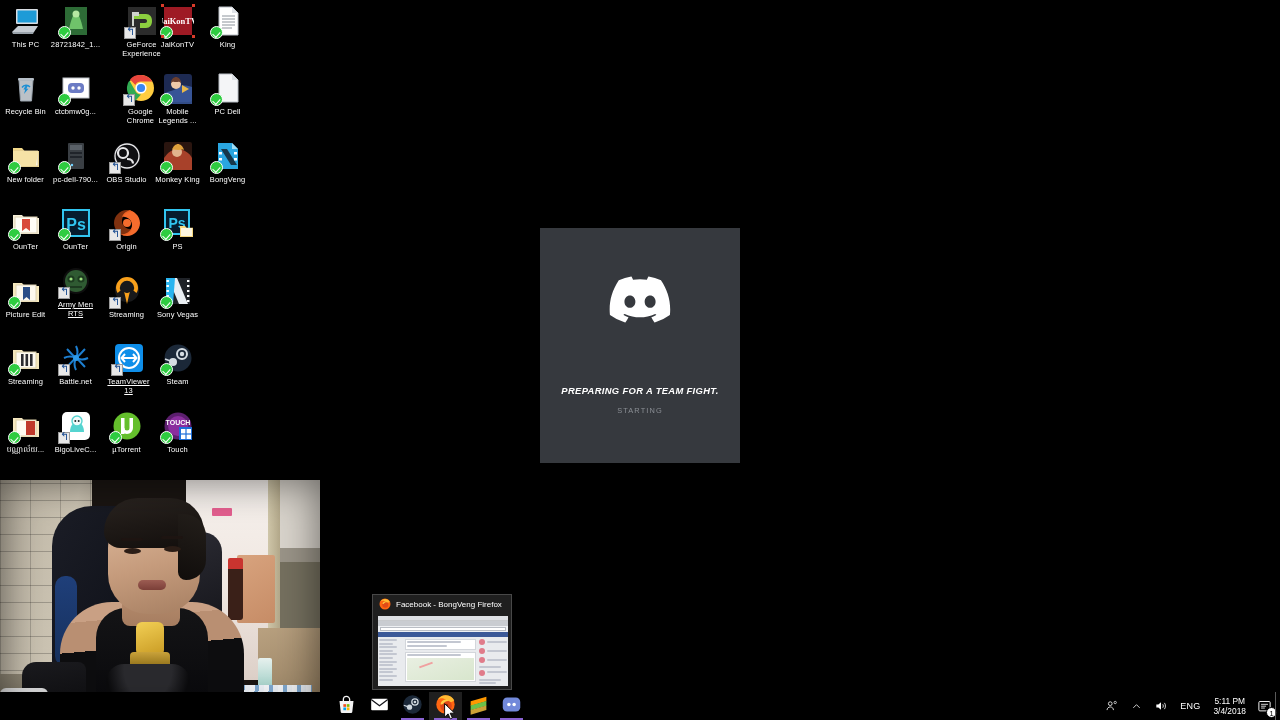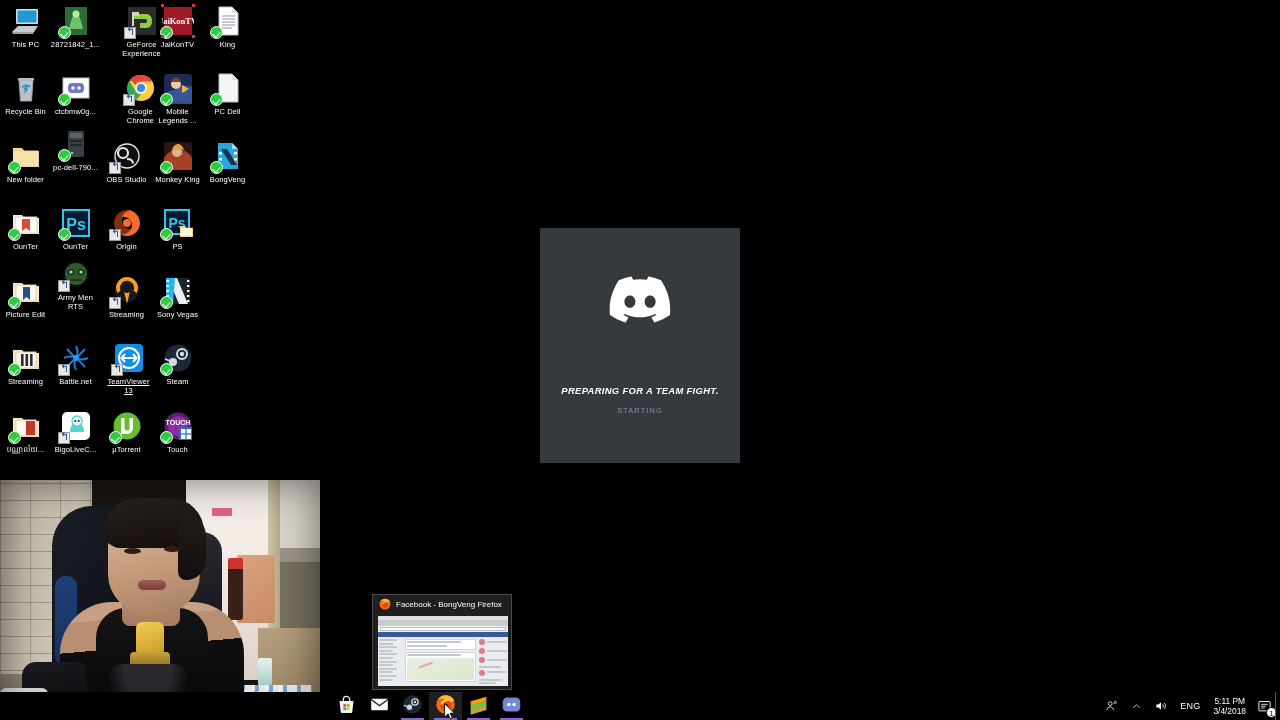--- a/index.html
+++ b/index.html
@@ -495,21 +495,21 @@
         <div class="glyph-wrap">
           <svg class="glyph" viewBox="0 0 32 32" aria-hidden="true">
             <path d="M3 8h9l2.5 3H29v16H3z" fill="#f3d98a"></path>
             <path d="M4 11h24v15H4z" fill="#fdfaf0" stroke="#d8c79a"></path>
             <path d="M3 11h25l-2 15H3z" fill="#f5e2a6"></path>
           </svg>
           <div class="badge-check"></div>
         </div>
         <div class="label">New folder</div>
       </div>
-      <div class="desk-icon" style="left: 50px; top: 128px;">
+      <div class="desk-icon" style="left: 50px; top: 140px;">
         <div class="glyph-wrap">
           <svg class="glyph" viewBox="0 0 32 32" aria-hidden="true">
             <rect x="8" y="3" width="16" height="26" rx="1" fill="#3a3f44"></rect>
             <rect x="10" y="5" width="12" height="5" fill="#5a6168"></rect>
             <rect x="10" y="12" width="12" height="2" fill="#20242a"></rect>
             <rect x="10" y="16" width="12" height="2" fill="#20242a"></rect>
             <circle cx="12" cy="25" r="1.2" fill="#6fd0ff"></circle>
           </svg>
           <div class="badge-check"></div>
         </div>
@@ -602,21 +602,21 @@
         <div class="glyph-wrap">
           <svg class="glyph" viewBox="0 0 32 32" aria-hidden="true">
             <path d="M3 8h9l2.5 3H29v16H3z" fill="#f6e9bd"></path>
             <rect x="6" y="10" width="20" height="16" fill="#fdf9ee" stroke="#ddd2b4"></rect>
             <path d="M13 12h7v13l-3.5-3-3.5 3z" fill="#2b4e86"></path>
           </svg>
           <div class="badge-check"></div>
         </div>
         <div class="label">Picture Edit</div>
       </div>
-      <div class="desk-icon" style="left: 50px; top: 258px;">
+      <div class="desk-icon" style="left: 50px; top: 265px; text-decoration: underline;">
         <div class="glyph-wrap">
           <svg class="glyph" viewBox="0 0 32 32" aria-hidden="true">
             <circle cx="16" cy="16" r="13" fill="#0e0e0e"></circle>
             <circle cx="16" cy="16" r="11" fill="#2f5a32"></circle>
             <circle cx="11" cy="14" r="3.6" fill="#1d3a20"></circle>
             <circle cx="21" cy="14" r="3.6" fill="#1d3a20"></circle>
             <circle cx="11" cy="14" r="1.6" fill="#9be07e"></circle>
             <circle cx="21" cy="14" r="1.6" fill="#9be07e"></circle>
             <path d="M10 22h12" stroke="#1d3a20" stroke-width="2"></path>
           </svg>

